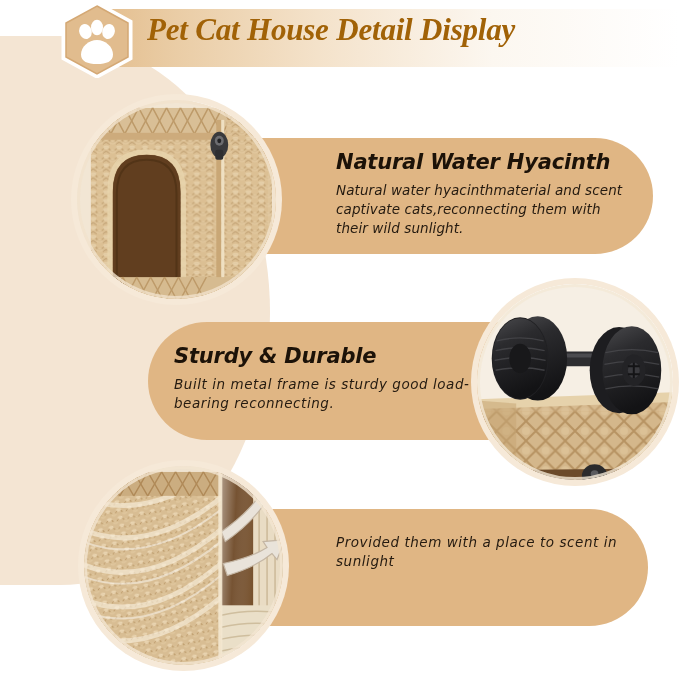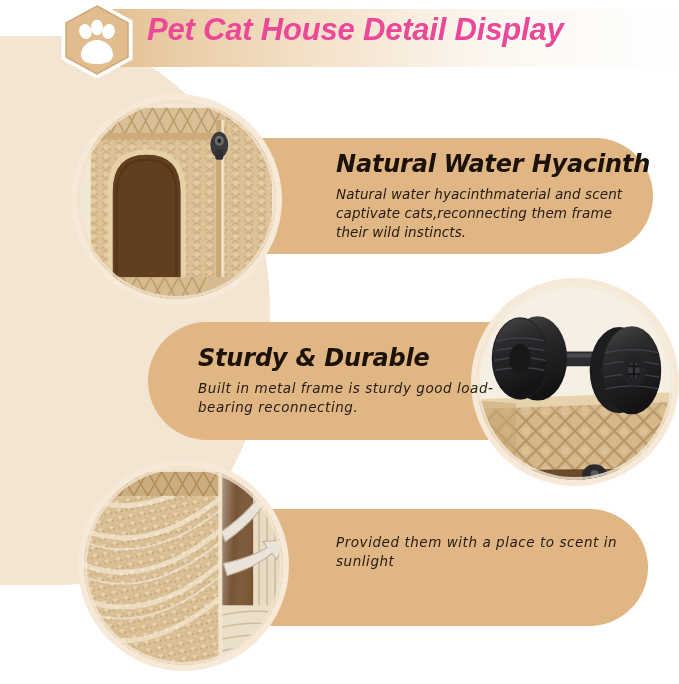--- a/index.html
+++ b/index.html
@@ -62,26 +62,26 @@
     top: 2px;
     width: 74px;
     height: 76px;
     z-index: 6;
   }
   .hex-badge svg { display: block; }
   .header-title {
     position: absolute;
     left: 147px;
     top: 12px;
-    font-family: Liberation Sans, sans-serif;
+    font-family: Liberation Serif, serif;
     font-style: italic;
     font-weight: bold;
     font-size: 31px;
     letter-spacing: -0.2px;
-    color: #ec4899;
+    color: #a16207;
     white-space: nowrap;
     z-index: 7;
   }
 
   
   .pill {
     position: absolute;
     background: #e0b684;
     z-index: 2;
   }
@@ -109,40 +109,40 @@
 
   .pill-text {
     position: absolute;
     z-index: 4;
     color: #201810;
   }
   .pill-title {
     font-family: "DejaVu Sans", sans-serif;
     font-style: italic;
     font-weight: bold;
-    font-size: 24px;
+    font-size: 21px;
     color: #1c1208;
     margin: 0 0 7px 0;
     letter-spacing: -0.2px;
     white-space: nowrap;
   }
   .pill-body {
     font-family: "DejaVu Sans", sans-serif;
     font-style: italic;
     font-size: 13.5px;
     line-height: 1.42;
     color: #241a10;
     margin: 0;
     letter-spacing: 0.1px;
   }
   .pill-body.spaced {
     letter-spacing: 0.55px;
   }
   .text-1 { left: 336px; top: 150px; width: 300px; }
-  .text-2 { left: 174px; top: 344px; width: 300px; margin-left: 24px; }
+  .text-2 { left: 174px; top: 344px; width: 300px; }
   .text-3 { left: 336px; top: 533px; width: 290px; }
 
   
   .photo {
     position: absolute;
     border-radius: 50%;
     overflow: hidden;
     z-index: 3;
     box-shadow: 0 0 0 6px #f6e9d8;
   }
@@ -236,21 +236,21 @@
           <path d="M18 178 L32 204 M32 178 L46 204 M46 178 L60 204 M60 178 L74 204 M74 178 L88 204 M88 178 L102 204 M102 178 L116 204 M116 178 L130 204"></path>
         </g>
 
         <circle cx="100" cy="100" r="99" fill="none" stroke="#f1e2cc" stroke-width="4" opacity="0.8"></circle>
       </g>
     </svg>
   </div>
 
   <div class="pill-text text-1">
     <div class="pill-title">Natural Water Hyacinth</div>
-    <div class="pill-body">Natural water hyacinthmaterial and scent captivate cats,reconnecting them frame their wild instincts.</div>
+    <div class="pill-body">Natural water hyacinthmaterial and scent captivate cats,reconnecting them with their wild sunlight.</div>
   </div>
 
   <div class="pill pill-2"></div>
 
   <div class="photo photo-2">
     <svg viewBox="0 0 200 200" xmlns="http://www.w3.org/2000/svg">
       <defs>
         <clipPath id="clip2">
             <circle cx="100" cy="100" r="100"></circle>
           </clipPath>

